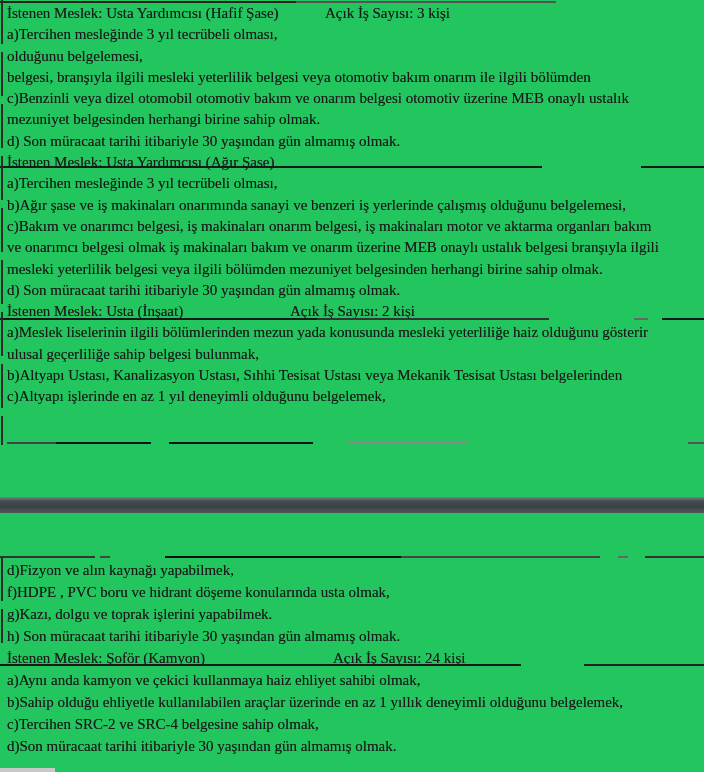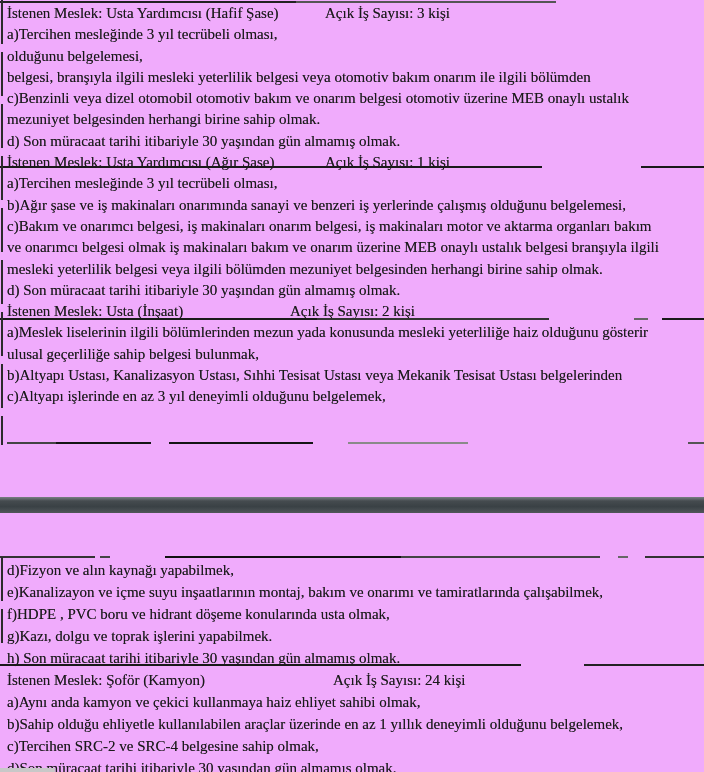--- a/index.html
+++ b/index.html
@@ -1,18 +1,18 @@
 <!DOCTYPE html>
 <html><head>
 <meta charset="utf-8">
 <style>
   html,body{margin:0;padding:0;background:#ffffff;}
   .page{
     position:relative;width:704px;height:772px;overflow:hidden;
-    background:#f0abfc;
+    background:#22c55e;
     font-family:"Liberation Serif","DejaVu Serif",serif;
     color:#1a1a1a;font-size:15px;
   }
   .ln,.ln2{
     white-space:nowrap;position:relative;
     text-shadow:0 0 0.6px rgba(25,25,25,0.55);
   }
   .ln{height:21.3px;line-height:21.3px;}
   .ln2{height:22px;line-height:22px;}
   .top-block{position:absolute;top:0;left:0;width:704px;padding:3px 0 0 7px;box-sizing:border-box;}
@@ -53,50 +53,48 @@
     </div>
     <div class="ln">a)Tercihen mesleğinde 3 yıl tecrübeli olması,</div>
     <div class="ln">olduğunu belgelemesi,</div>
     <div class="ln">belgesi, branşıyla ilgili mesleki yeterlilik belgesi veya otomotiv bakım onarım ile ilgili bölümden</div>
     <div class="ln">c)Benzinli veya dizel otomobil otomotiv bakım ve onarım belgesi otomotiv üzerine MEB onaylı ustalık</div>
     <div class="ln">mezuniyet belgesinden herhangi birine sahip olmak.</div>
     <div class="ln">d) Son müracaat tarihi itibariyle 30 yaşından gün almamış olmak.</div>
 
     <div class="ln hdr cpos-a">
       <span>İstenen Meslek: Usta Yardımcısı (Ağır Şase)</span>
-      <span class="count">Açık İş Sayısı: 1 kişi</span>
     </div>
     <div class="ln">a)Tercihen mesleğinde 3 yıl tecrübeli olması,</div>
     <div class="ln">b)Ağır şase ve iş makinaları onarımında sanayi ve benzeri iş yerlerinde çalışmış olduğunu belgelemesi,</div>
     <div class="ln">c)Bakım ve onarımcı belgesi, iş makinaları onarım belgesi, iş makinaları motor ve aktarma organları bakım</div>
     <div class="ln">ve onarımcı belgesi olmak iş makinaları bakım ve onarım üzerine MEB onaylı ustalık belgesi branşıyla ilgili</div>
     <div class="ln">mesleki yeterlilik belgesi veya ilgili bölümden mezuniyet belgesinden herhangi birine sahip olmak.</div>
     <div class="ln">d) Son müracaat tarihi itibariyle 30 yaşından gün almamış olmak.</div>
 
     <div class="ln hdr cpos-b">
       <span>İstenen Meslek: Usta (İnşaat)</span>
       <span class="count">Açık İş Sayısı: 2 kişi</span>
     </div>
     <div class="ln">a)Meslek liselerinin ilgili bölümlerinden mezun yada konusunda mesleki yeterliliğe haiz olduğunu gösterir</div>
     <div class="ln">ulusal geçerliliğe sahip belgesi bulunmak,</div>
     <div class="ln">b)Altyapı Ustası, Kanalizasyon Ustası, Sıhhi Tesisat Ustası veya Mekanik Tesisat Ustası belgelerinden</div>
-    <div class="ln">c)Altyapı işlerinde en az 3 yıl deneyimli olduğunu belgelemek,</div>
+    <div class="ln">c)Altyapı işlerinde en az 1 yıl deneyimli olduğunu belgelemek,</div>
   </div>
 
   <div class="rule bd-top"></div>
   <div class="rule bd-1"></div>
   <div class="rule bd-2"></div>
   <div class="rule bd-3"></div>
   <div class="vline vl-top"></div>
 
   <div class="band"></div>
 
   <div class="bottom-block">
     <div class="ln2">d)Fizyon ve alın kaynağı yapabilmek,</div>
-    <div class="ln2">e)Kanalizayon ve içme suyu inşaatlarının montaj, bakım ve onarımı ve tamiratlarında çalışabilmek,</div>
     <div class="ln2">f)HDPE , PVC boru ve hidrant döşeme konularında usta olmak,</div>
     <div class="ln2">g)Kazı, dolgu ve toprak işlerini yapabilmek.</div>
     <div class="ln2">h) Son müracaat tarihi itibariyle 30 yaşından gün almamış olmak.</div>
 
     <div class="ln2 hdr cpos-c">
       <span>İstenen Meslek: Şoför (Kamyon)</span>
       <span class="count">Açık İş Sayısı: 24 kişi</span>
     </div>
     <div class="ln2">a)Aynı anda kamyon ve çekici kullanmaya haiz ehliyet sahibi olmak,</div>
     <div class="ln2">b)Sahip olduğu ehliyetle kullanılabilen araçlar üzerinde en az 1 yıllık deneyimli olduğunu belgelemek,</div>

